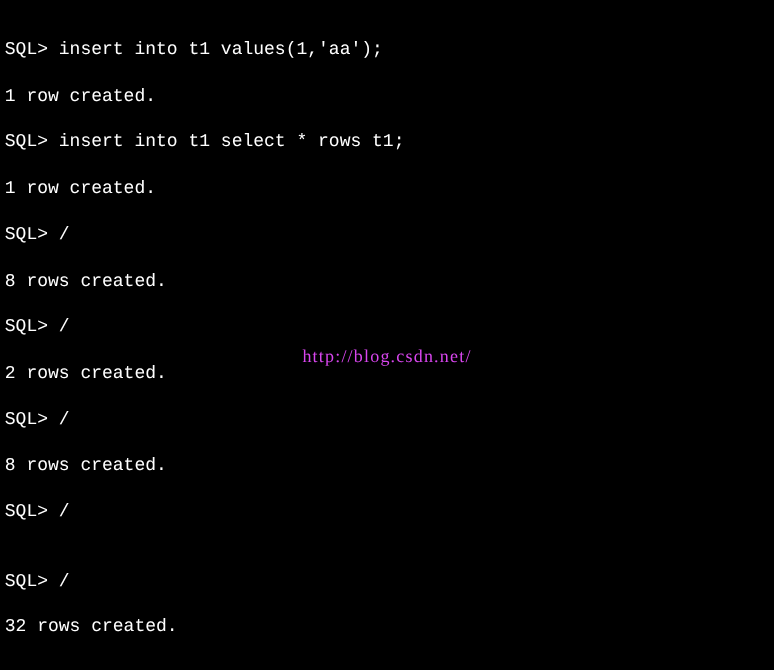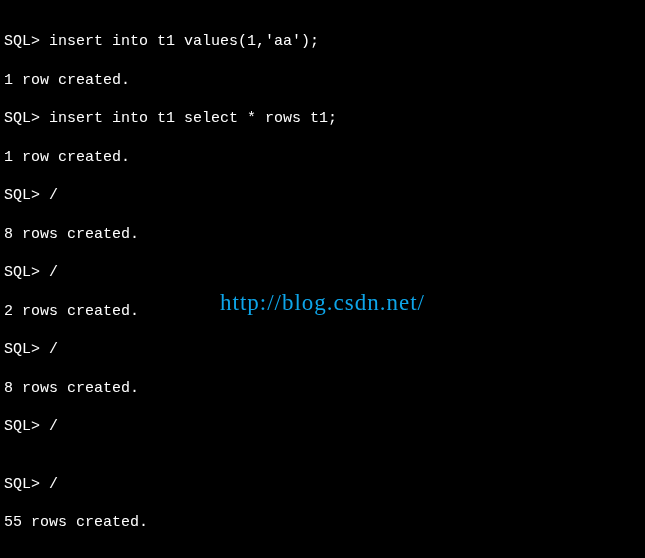--- a/index.html
+++ b/index.html
@@ -27,23 +27,23 @@
       margin-bottom: 0;
     }
     .blank {
       height: 19px;
     }
     .watermark {
       position: absolute;
       top: 290px;
       left: 50%;
       transform: translateX(-50%);
-      color: #0ea5e9;
+      color: #d946ef;
       font-family: "SimSun", serif;
-      font-size: 23px;
+      font-size: 15px;
       letter-spacing: 1px;
       pointer-events: none;
     }
   </style>
 </head>
 <body>
 
 <div class="terminal" id="terminal">
     <div class="line"><span>SQL&gt;</span><span> insert into t1 values(1,'aa');</span></div>
     <div class="blank"></div>
@@ -63,16 +63,16 @@
     <div class="blank"></div>
     <div class="line"><span>SQL&gt;</span><span> /</span></div>
     <div class="blank"></div>
     <div class="line">8 rows created.</div>
     <div class="blank"></div>
     <div class="line"><span>SQL&gt;</span><span> /</span></div>
     <div class="blank"></div>
     <div class="blank"></div>
     <div class="line"><span>SQL&gt;</span><span> /</span></div>
     <div class="blank"></div>
-    <div class="line">55 rows created.</div>
+    <div class="line">32 rows created.</div>
   </div>
 
 <div class="watermark">http://blog.csdn.net/</div>
 
 </body></html>

